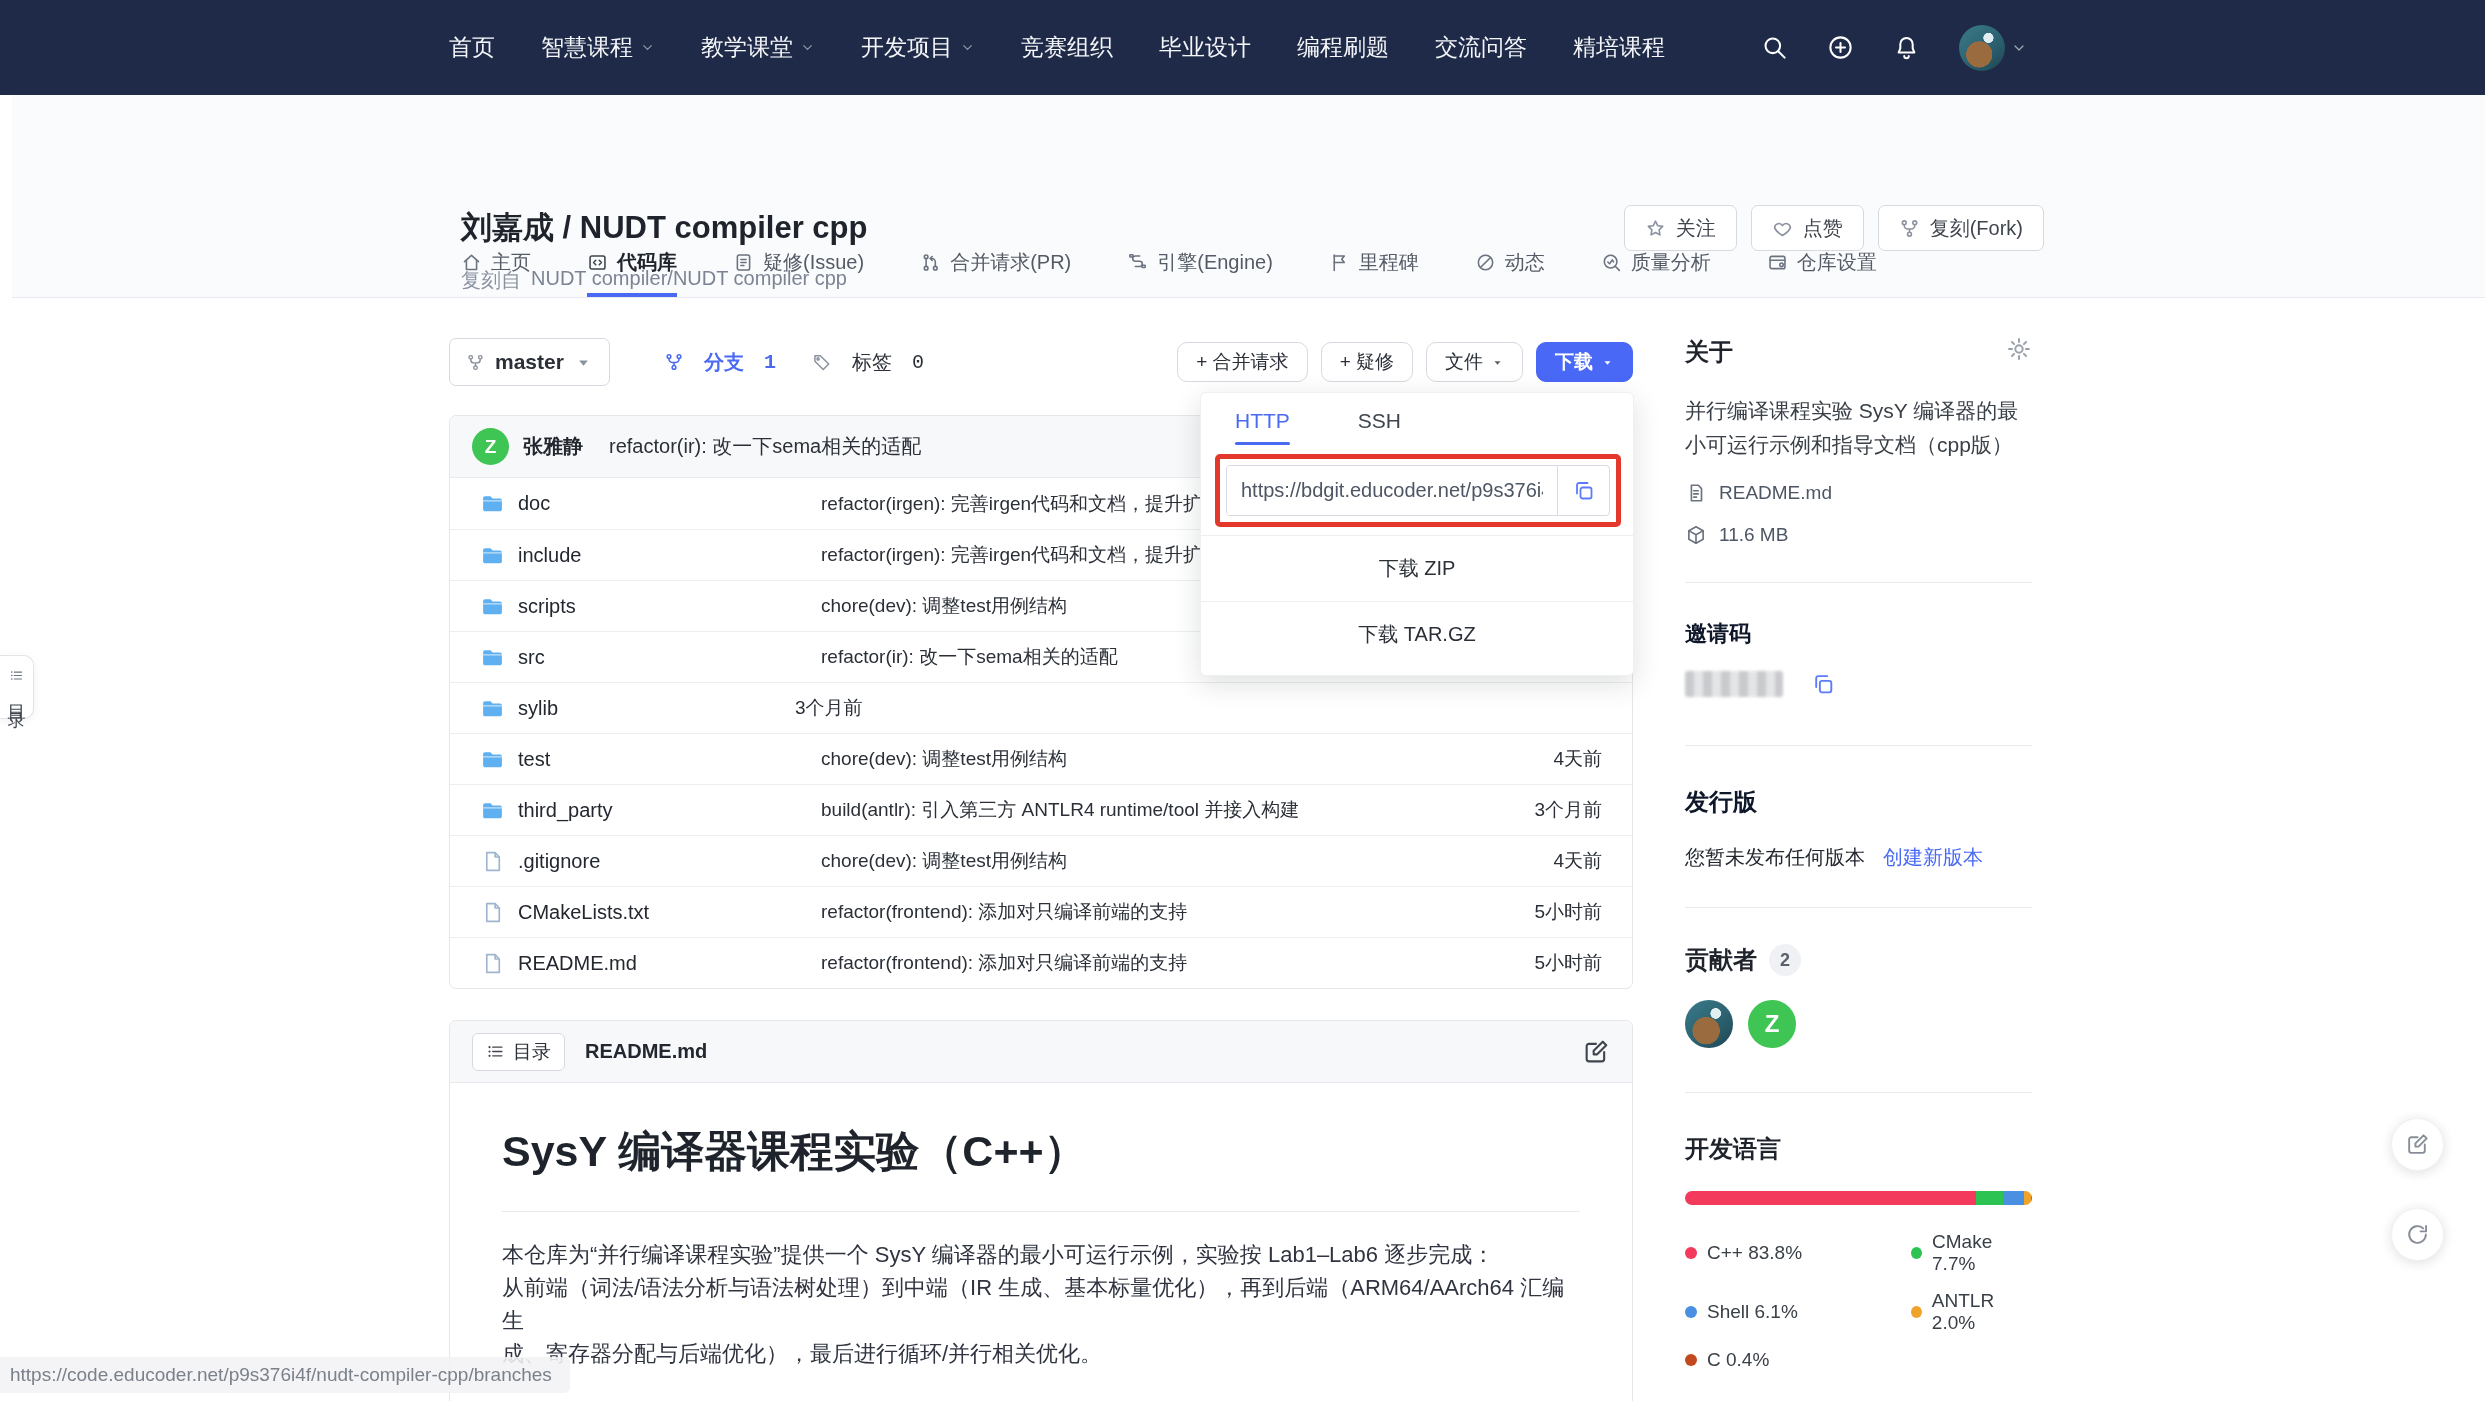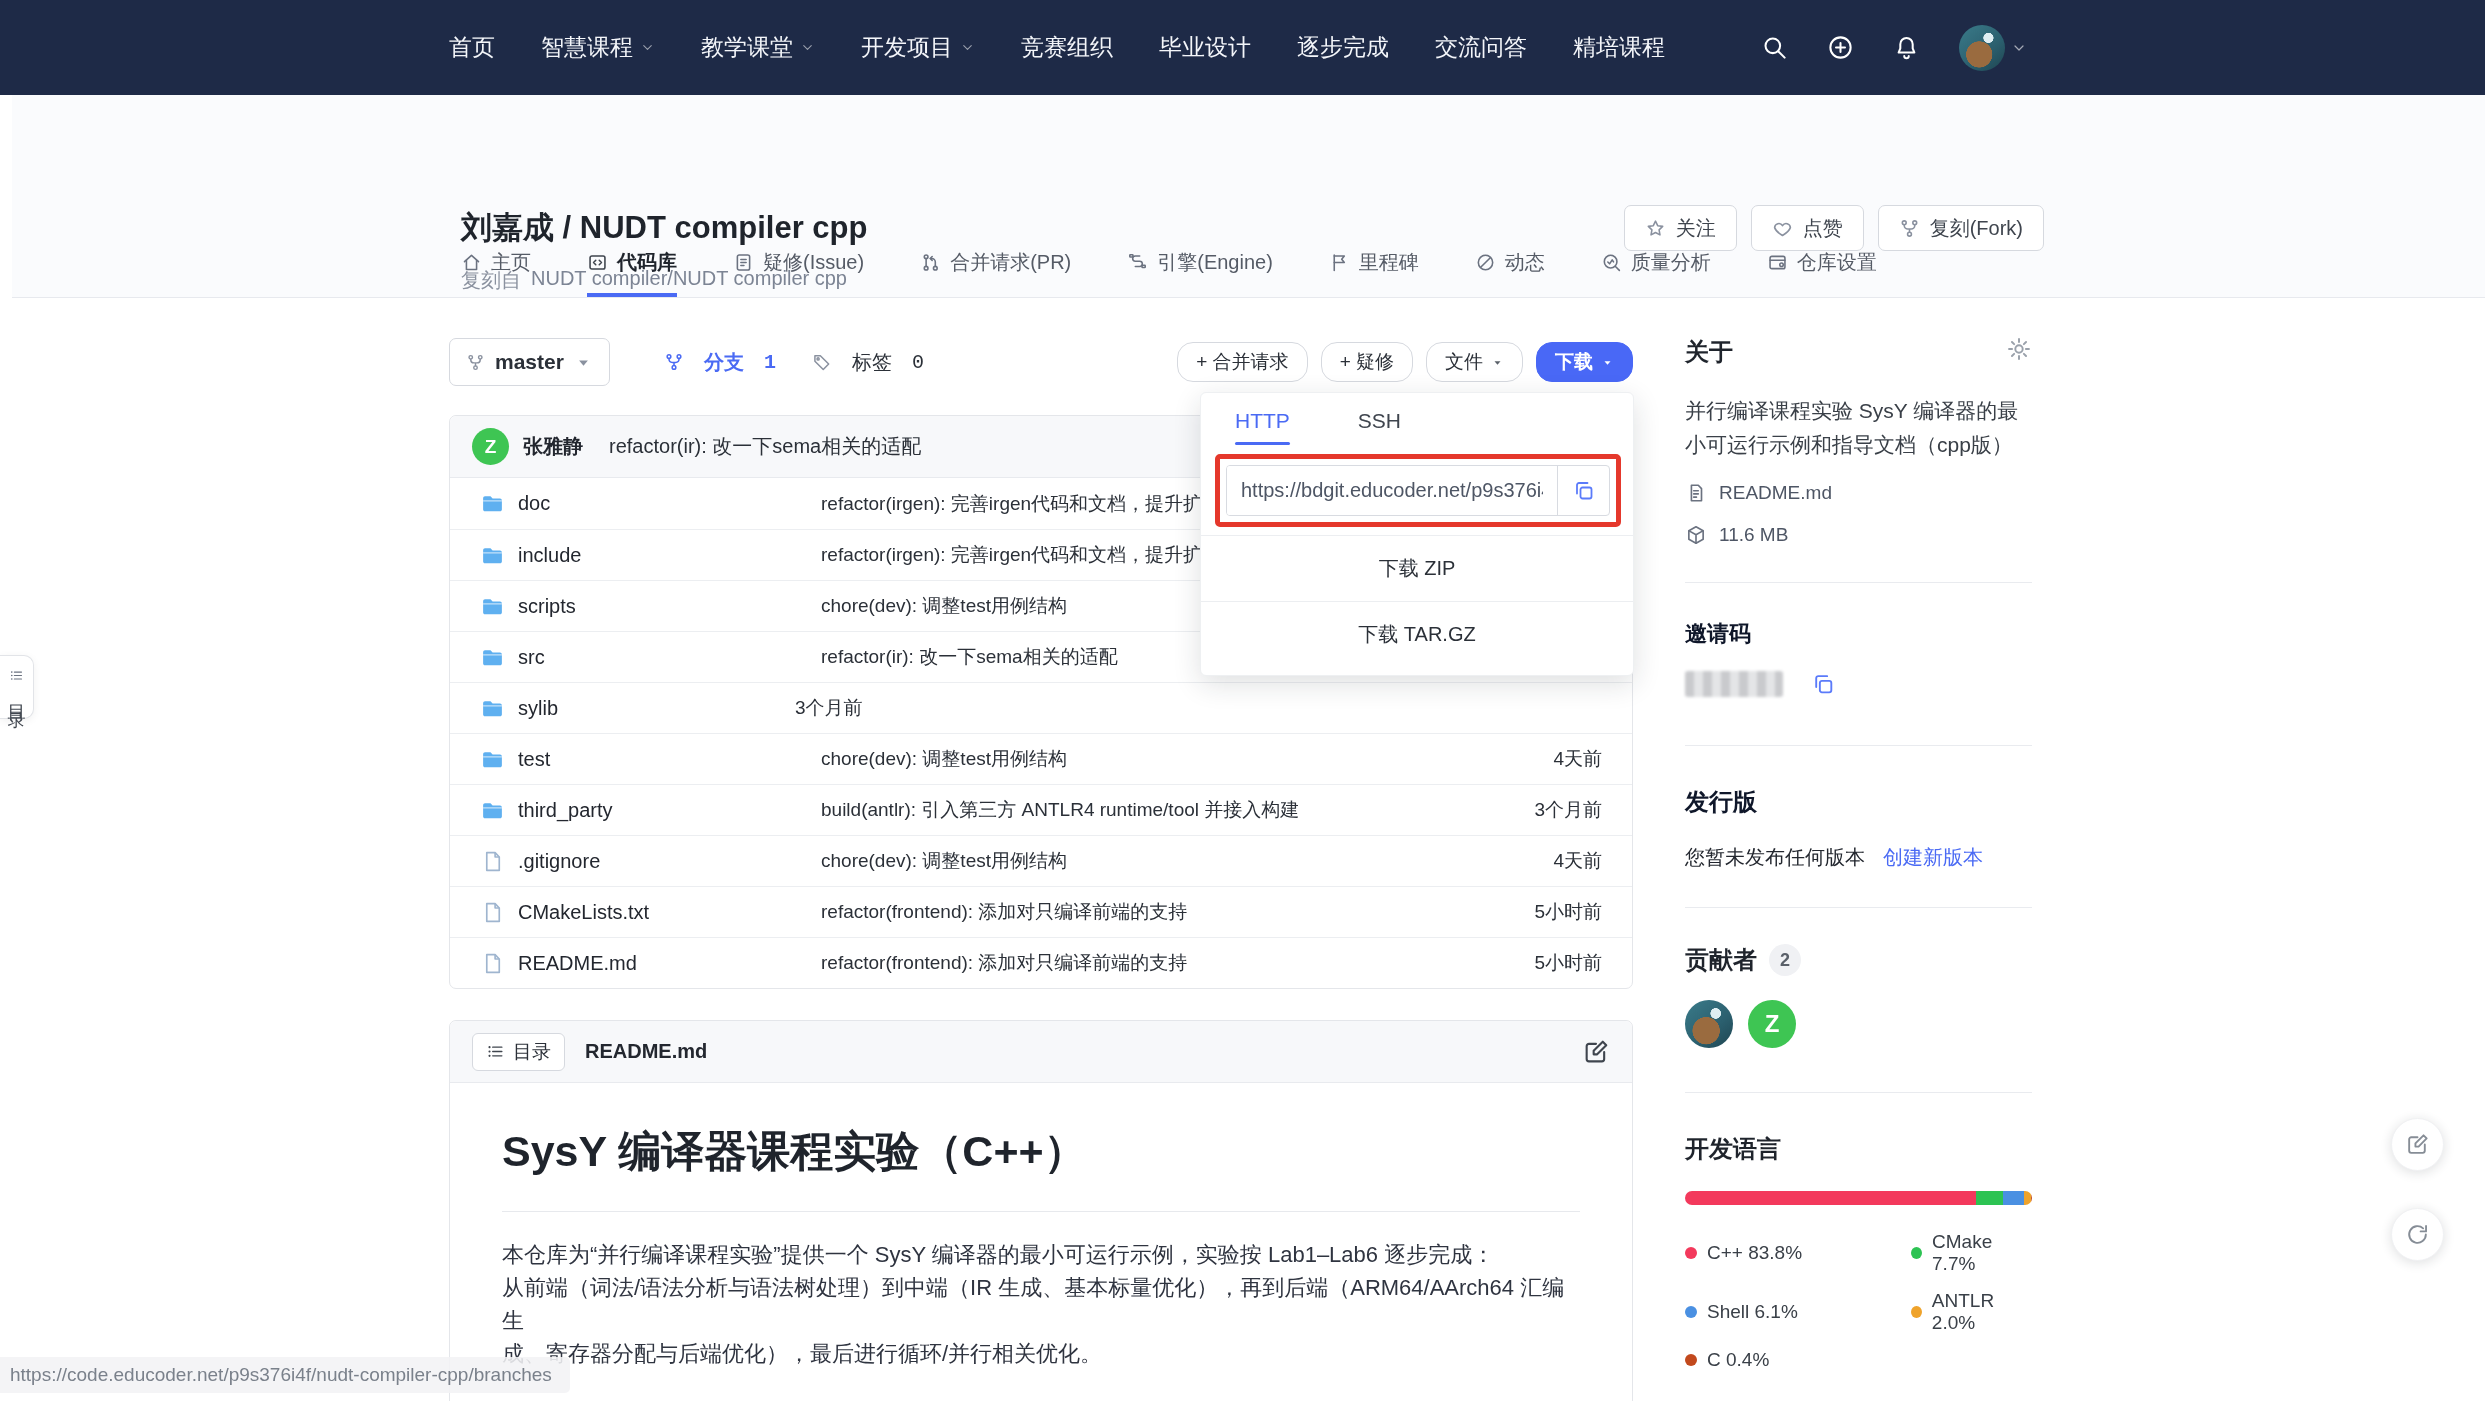--- a/index.html
+++ b/index.html
@@ -41,21 +41,21 @@
   .branch-btn { height:48px; padding:0 16px; border:1px solid #d6d9df; border-radius:7px; background:#fff; display:flex; align-items:center; gap:10px; cursor:pointer; }
   .branch-btn .icon { width:19px; height:19px; color:#8a919f; }
   .branch-name { font-size:21px; font-weight:600; color:#2b3038; }
   .caret { width:15px; height:15px; color:#8a919f; }
   .branch-stats { margin-left:54px; display:flex; gap:36px; }
   .stat { display:flex; align-items:center; gap:20px; font-size:20px; cursor:pointer;font-family:Liberation Mono, monospace; }
   .stat .icon { width:20px; height:20px; }
   .stat.blue { color:#4a6af4; font-weight:600; }
   .stat.dark { color:#2b3038; }
   .toolbar-right { margin-left:auto; display:flex; gap:13px; }
-  .tbtn { height:40px; padding:0 18px; border:1px solid #d6d9df; border-radius:16px; background:#fff; display:flex; align-items:center; gap:8px; font-size:19px; color:#2b3038; cursor:pointer; }
+  .tbtn { height:40px; padding:0 18px; border:1px solid #d6d9df; border-radius:10px; background:#fff; display:flex; align-items:center; gap:8px; font-size:19px; color:#2b3038; cursor:pointer; }
   .tbtn .caret { width:13px; height:13px; color:#5a6069; }
   .tbtn.primary { background:#4968f6; border-color:#4968f6; color:#fff; font-weight:600; }
   .tbtn.primary .caret { color:#fff; }
 
   
   .file-panel { position:absolute; left:449px; top:415px; width:1184px; background:#fff; border:1px solid #e4e6ea; border-radius:7px; }
   .commit-bar { height:62px; background:#f7f8fa; border-bottom:1px solid #e8eaee; border-radius:7px 7px 0 0; display:flex; align-items:center; padding:0 22px; gap:14px; }
   .commit-avatar { width:37px; height:37px; border-radius:50%; background:#3ec553; color:#fff; font-size:19px; font-weight:bold; display:flex; align-items:center; justify-content:center; }
   .commit-author { font-size:20px; font-weight:bold; color:#23272f; cursor:pointer; }
   .commit-msg { font-size:20px; color:#2b3038; margin-left:12px; }
@@ -161,21 +161,21 @@
             </svg>
           </span>
         </div>
         <div class="nav-item">
           <span>竞赛组织</span>
         </div>
         <div class="nav-item">
           <span>毕业设计</span>
         </div>
         <div class="nav-item">
-          <span>逐步完成</span>
+          <span>编程刷题</span>
         </div>
         <div class="nav-item">
           <span>交流问答</span>
         </div>
         <div class="nav-item">
           <span>精培课程</span>
         </div>
       </div>
     <div class="nav-right">
       <span class="icon nav-tool">

